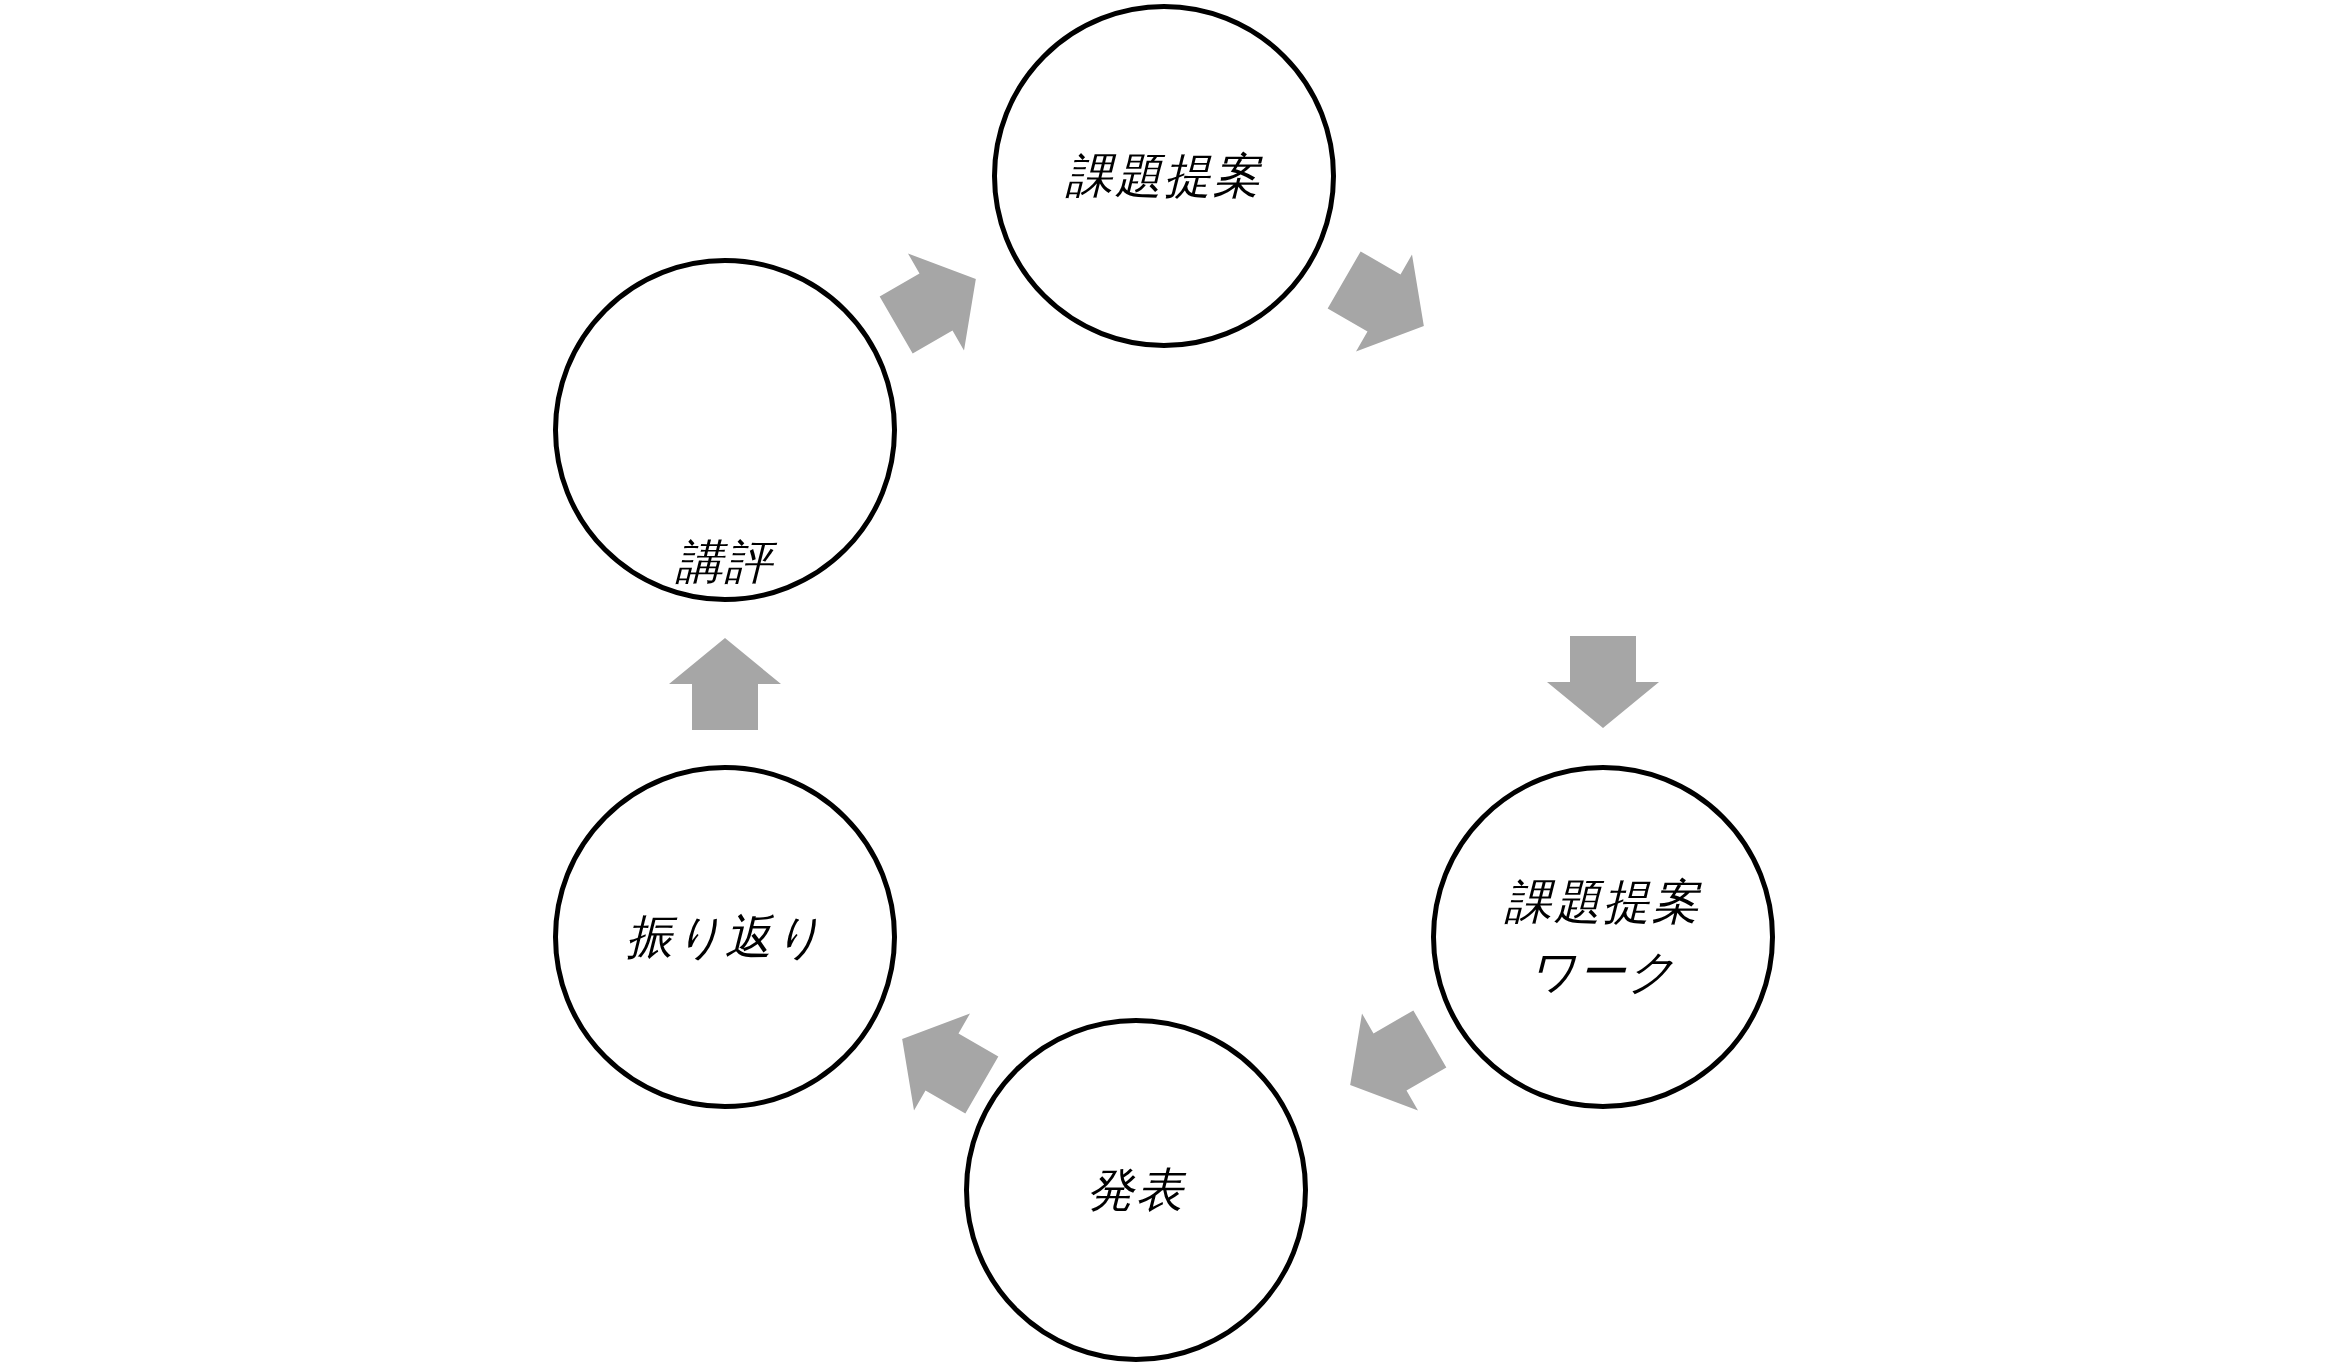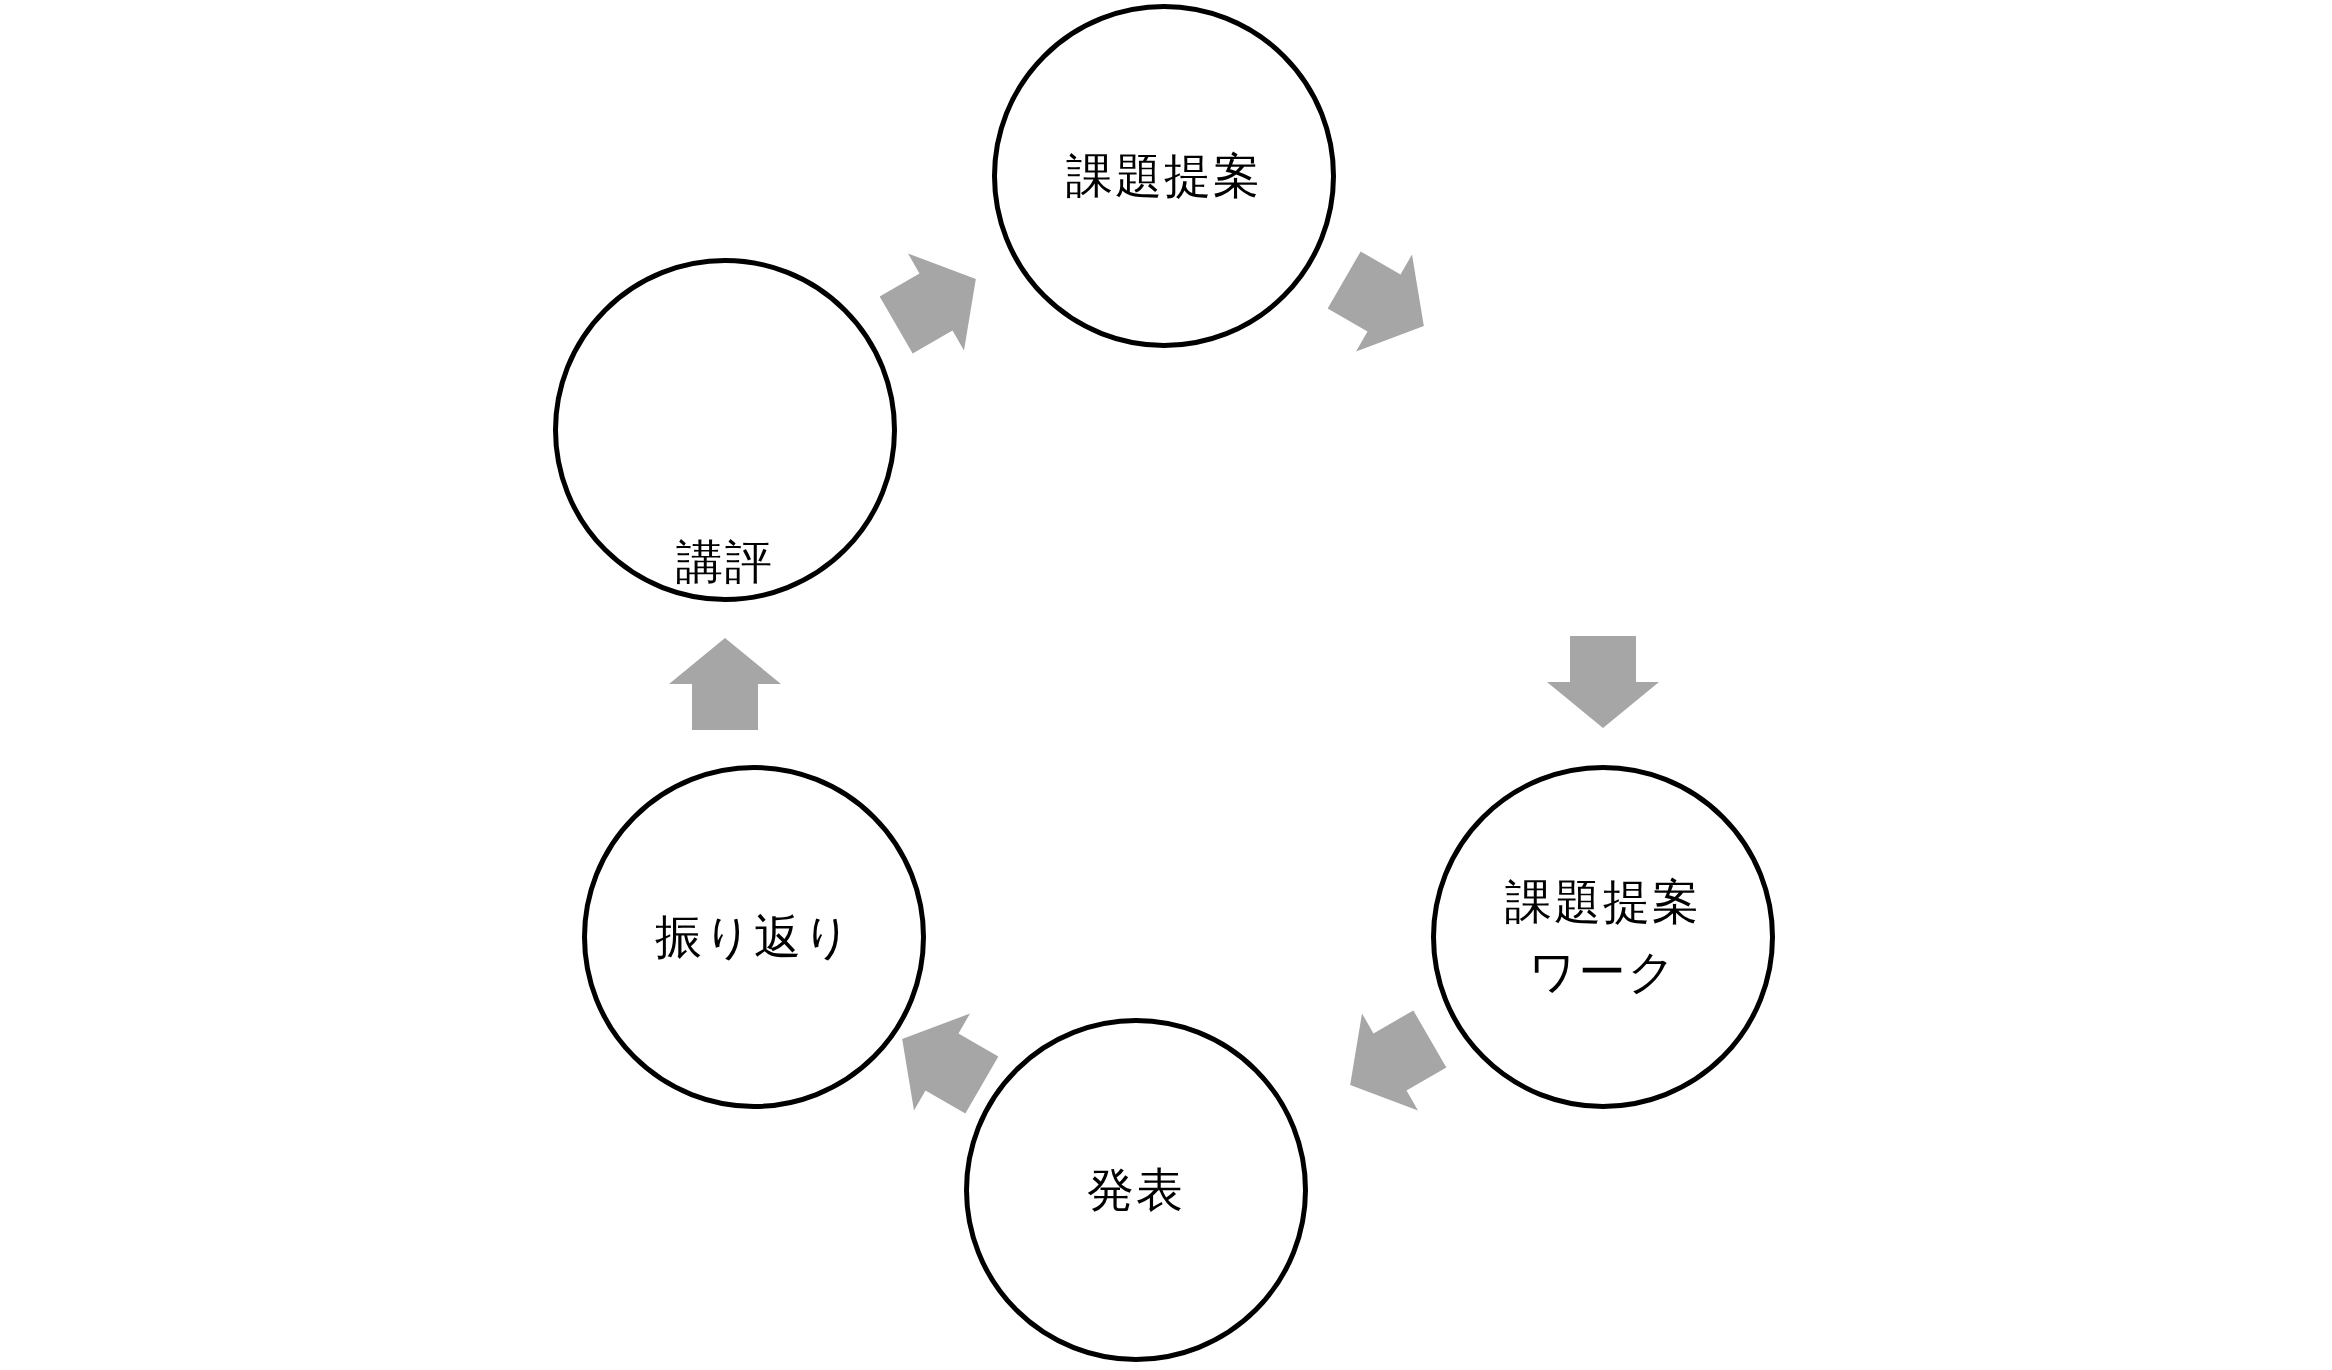--- a/index.html
+++ b/index.html
@@ -9,20 +9,21 @@
     height: 1370px;
     background: var(--bg, #ffffff);
     overflow: hidden;
   }
   .canvas {
     position: relative;
     width: 2332px;
     height: 1370px;
     background: var(--bg, #ffffff);
     font-family: "DejaVu Serif", "Liberation Serif", serif;
+    font-style: italic;
   }
   .node {
     position: absolute;
     width: 344px;
     height: 344px;
     box-sizing: border-box;
     border: 5px solid var(--node-border, #000000);
     border-radius: 50%;
     background: var(--node-fill, #ffffff);
     display: flex;
@@ -61,21 +62,21 @@
 
   <div class="node" style="left:1603px; top:937px;">
     <span class="node-label">課題提案
 ワーク</span>
   </div>
 
   <div class="node" style="left:1136px; top:1190px;">
     <span class="node-label">発表</span>
   </div>
 
-  <div class="node" style="left:754px; top:937px;">
+  <div class="node" style="left:725px; top:937px;">
     <span class="node-label">振り返り</span>
   </div>
 
   <div class="node" style="left:725px; top:430px;align-items:flex-end;">
     <span class="node-label">講評</span>
   </div>
 
   <svg class="arrow" style="left:1384px; top:303px; --rot:30deg" viewBox="0 0 92 112">
     <polygon class="arrow-shape" points="0,23 46,23 46,0 92,56 46,112 46,89 0,89"></polygon>
   </svg>

